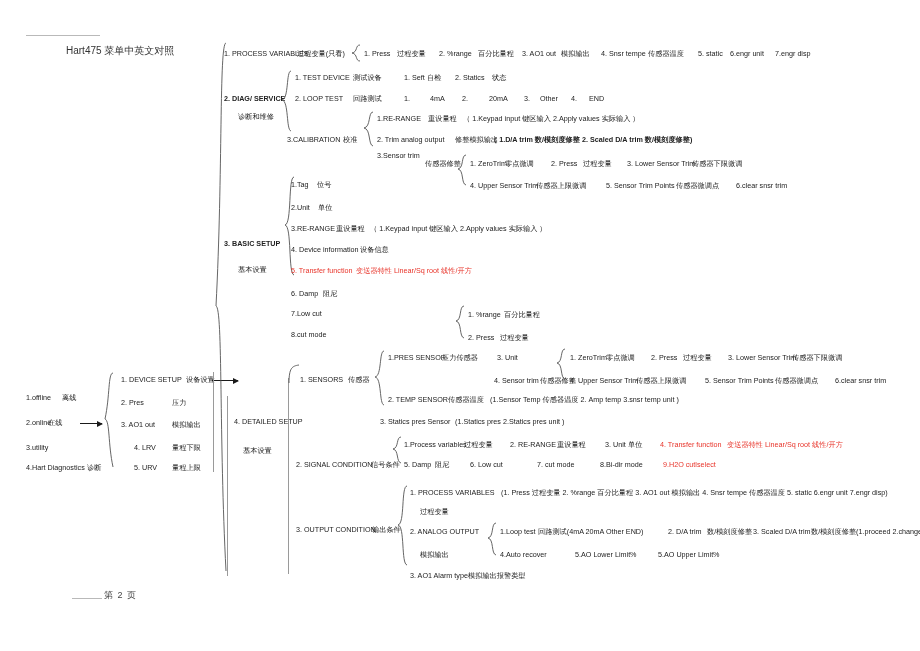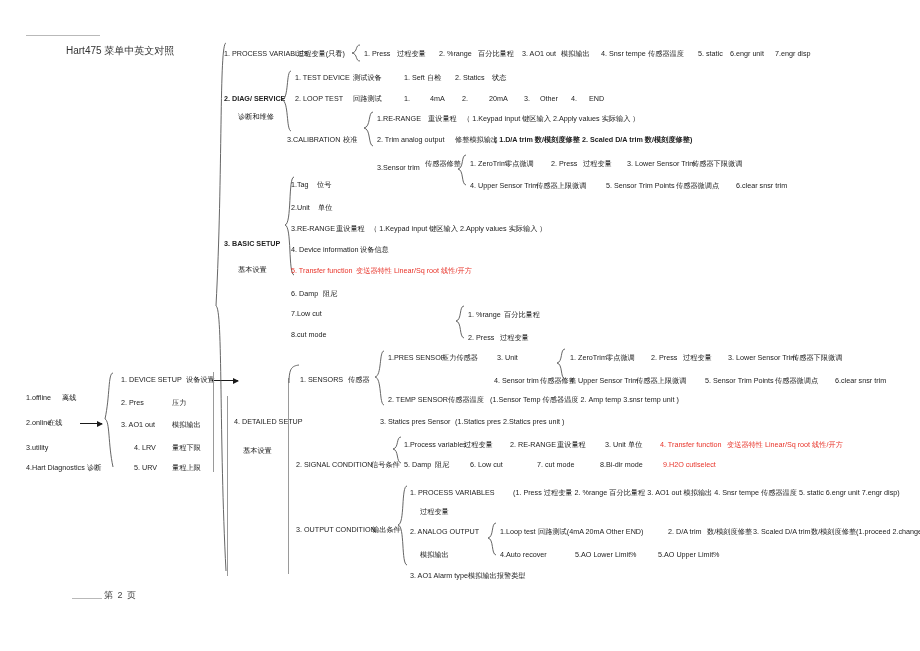--- a/index.html
+++ b/index.html
@@ -138,21 +138,21 @@
   </div>
 
   <div class="t" style="left:377px;top:115px;">1.RE-RANGE</div>
   <div class="t" style="left:428px;top:115px;">重设量程</div>
   <div class="t" style="left:463px;top:115px;">（  1.Keypad input   键区输入      2.Apply values   实际输入     ）</div>
 
   <div class="t" style="left:377px;top:136px;">2. Trim analog output</div>
   <div class="t" style="left:455px;top:136px;">修整模拟输出</div>
   <div class="t" style="left:490px;top:136px;font-weight:bold;">（  1.D/A trim  数/模刻度修整        2. Scaled D/A trim 数/模刻度修整)</div>
 
-  <div class="t" style="left:377px;top:164px;">3.Sensor trim</div>
+  <div class="t" style="left:377px;top:152px;">3.Sensor trim</div>
   <div class="t" style="left:425px;top:160px;">传感器修整</div>
 
   <div class="brace" style="left:457px;top:154px;">
     <svg width="10" height="32" viewBox="0 0 10 32">
       <path d="M9 1 C4 1 7 14 1 15 C7 16 4 30 9 31" fill="none" stroke="#555" stroke-width="0.9"></path>
     </svg>
   </div>
 
   <div class="t" style="left:470px;top:160px;">1. ZeroTrim</div>
   <div class="t" style="left:505px;top:160px;">零点微调</div>
@@ -287,21 +287,21 @@
   <div class="t" style="left:296px;top:526px;">3. OUTPUT CONDITION</div>
   <div class="t" style="left:372px;top:526px;">输出条件</div>
 
   <div class="brace" style="left:396px;top:485px;">
     <svg width="12" height="82" viewBox="0 0 12 82">
       <path d="M11 1 C5 1 9 39 2 40 C9 41 5 79 11 80" fill="none" stroke="#555" stroke-width="0.9"></path>
     </svg>
   </div>
 
   <div class="t" style="left:410px;top:489px;">1. PROCESS VARIABLES</div>
-  <div class="t" style="left:501px;top:489px;margin-left:12px;">(1. Press 过程变量    2. %range 百分比量程    3. AO1 out 模拟输出   4. Snsr tempe 传感器温度    5. static    6.engr unit    7.engr disp)</div>
+  <div class="t" style="left:501px;top:489px;">(1. Press 过程变量    2. %range 百分比量程    3. AO1 out 模拟输出   4. Snsr tempe 传感器温度    5. static    6.engr unit    7.engr disp)</div>
   <div class="t" style="left:420px;top:508px;">过程变量</div>
 
   <div class="t" style="left:410px;top:528px;">2. ANALOG OUTPUT</div>
   <div class="t" style="left:420px;top:551px;">模拟输出</div>
 
   <div class="brace" style="left:487px;top:522px;">
     <svg width="10" height="34" viewBox="0 0 10 34">
       <path d="M9 1 C4 1 7 15 1 16 C7 17 4 32 9 33" fill="none" stroke="#555" stroke-width="0.9"></path>
     </svg>
   </div>

